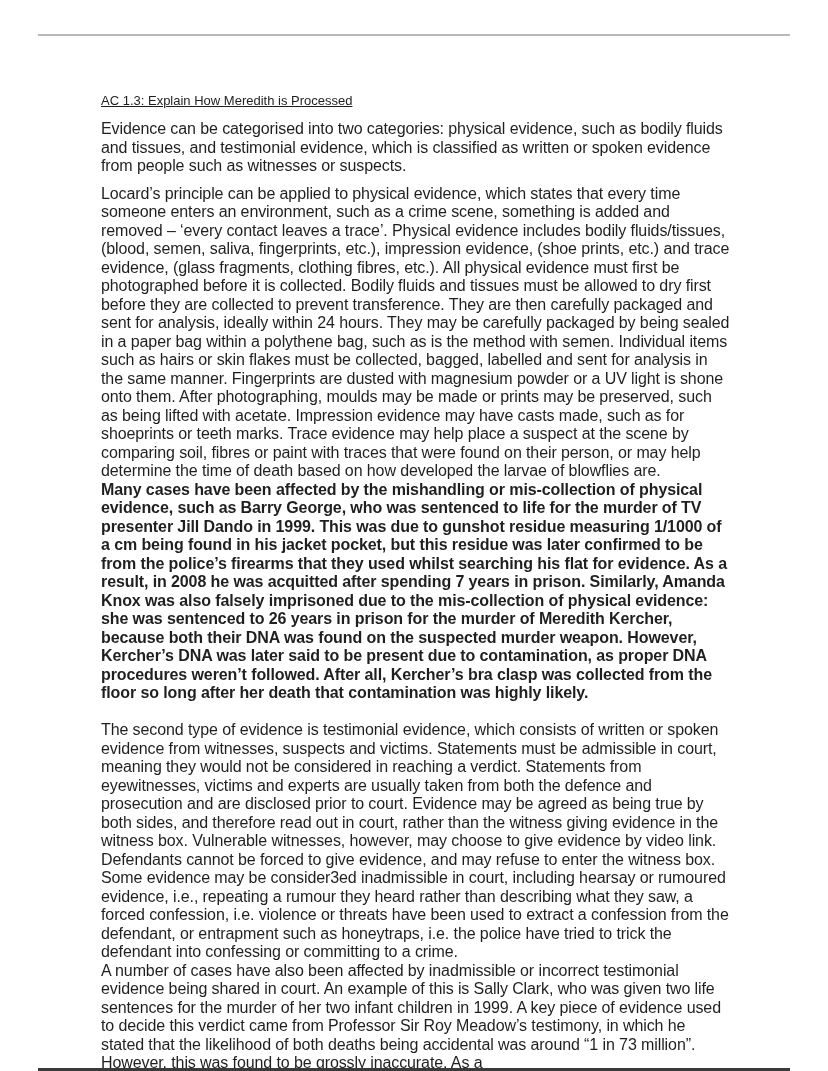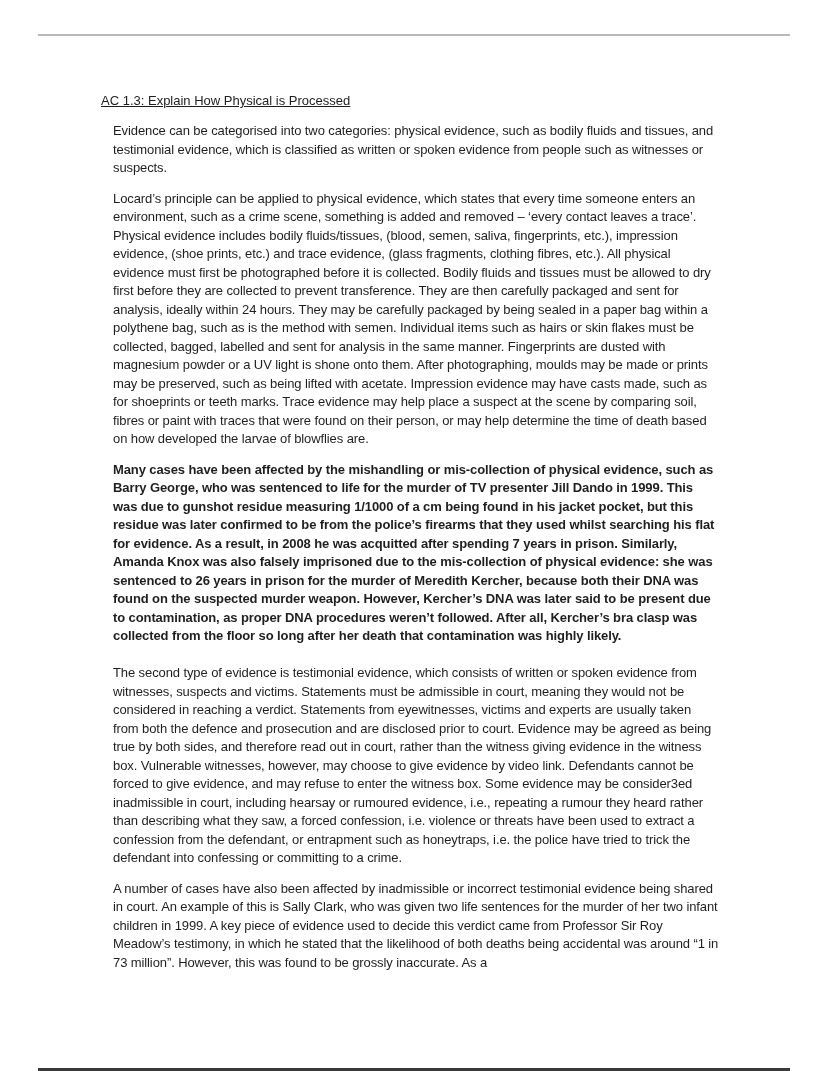--- a/index.html
+++ b/index.html
@@ -39,35 +39,35 @@
     }
     .heading {
       font-size: 13px;
       line-height: 18px;
       text-decoration: underline;
       margin: 0 0 10px 0;
       font-weight: normal;
       color: #1f1f1f;
     }
     .para {
-      font-size: 13px;
+      font-size: 16px;
       line-height: 18.5px;
-      margin: 12px;
+      margin: 0;
       letter-spacing: -0.1px;
     }
     .gap-small { margin-bottom: 9px; }
     .gap-large { margin-bottom: 18.5px; font-weight: bold; }
   </style>
 </head>
 <body>
 
 <div class="top-rule"></div>
 
 <div class="page-content">
-  <h1 class="heading">AC 1.3: Explain How Physical is Processed</h1>
+  <h1 class="heading">AC 1.3: Explain How Meredith is Processed</h1>
   <p class="para gap-small">Evidence can be categorised into two categories: physical evidence, such as bodily fluids and tissues, and testimonial evidence, which is classified as written or spoken evidence from people such as witnesses or suspects.</p>
   <p class="para">Locard’s principle can be applied to physical evidence, which states that every time someone enters an environment, such as a crime scene, something is added and removed – ‘every contact leaves a trace’. Physical evidence includes bodily fluids/tissues, (blood, semen, saliva, fingerprints, etc.), impression evidence, (shoe prints, etc.) and trace evidence, (glass fragments, clothing fibres, etc.). All physical evidence must first be photographed before it is collected. Bodily fluids and tissues must be allowed to dry first before they are collected to prevent transference. They are then carefully packaged and sent for analysis, ideally within 24 hours. They may be carefully packaged by being sealed in a paper bag within a polythene bag, such as is the method with semen. Individual items such as hairs or skin flakes must be collected, bagged, labelled and sent for analysis in the same manner. Fingerprints are dusted with magnesium powder or a UV light is shone onto them. After photographing, moulds may be made or prints may be preserved, such as being lifted with acetate. Impression evidence may have casts made, such as for shoeprints or teeth marks. Trace evidence may help place a suspect at the scene by comparing soil, fibres or paint with traces that were found on their person, or may help determine the time of death based on how developed the larvae of blowflies are.</p>
   <p class="para gap-large">Many cases have been affected by the mishandling or mis-collection of physical evidence, such as Barry George, who was sentenced to life for the murder of TV presenter Jill Dando in 1999. This was due to gunshot residue measuring 1/1000 of a cm being found in his jacket pocket, but this residue was later confirmed to be from the police’s firearms that they used whilst searching his flat for evidence. As a result, in 2008 he was acquitted after spending 7 years in prison. Similarly, Amanda Knox was also falsely imprisoned due to the mis-collection of physical evidence: she was sentenced to 26 years in prison for the murder of Meredith Kercher, because both their DNA was found on the suspected murder weapon. However, Kercher’s DNA was later said to be present due to contamination, as proper DNA procedures weren’t followed. After all, Kercher’s bra clasp was collected from the floor so long after her death that contamination was highly likely.</p>
   <p class="para">The second type of evidence is testimonial evidence, which consists of written or spoken evidence from witnesses, suspects and victims. Statements must be admissible in court, meaning they would not be considered in reaching a verdict. Statements from eyewitnesses, victims and experts are usually taken from both the defence and prosecution and are disclosed prior to court. Evidence may be agreed as being true by both sides, and therefore read out in court, rather than the witness giving evidence in the witness box. Vulnerable witnesses, however, may choose to give evidence by video link. Defendants cannot be forced to give evidence, and may refuse to enter the witness box. Some evidence may be consider3ed inadmissible in court, including hearsay or rumoured evidence, i.e., repeating a rumour they heard rather than describing what they saw, a forced confession, i.e. violence or threats have been used to extract a confession from the defendant, or entrapment such as honeytraps, i.e. the police have tried to trick the defendant into confessing or committing to a crime.</p>
   <p class="para">A number of cases have also been affected by inadmissible or incorrect testimonial evidence being shared in court. An example of this is Sally Clark, who was given two life sentences for the murder of her two infant children in 1999. A key piece of evidence used to decide this verdict came from Professor Sir Roy Meadow’s testimony, in which he stated that the likelihood of both deaths being accidental was around “1 in 73 million”. However, this was found to be grossly inaccurate. As a</p>
 </div>
 
 <div class="bottom-rule"></div>
 
 </body></html>

